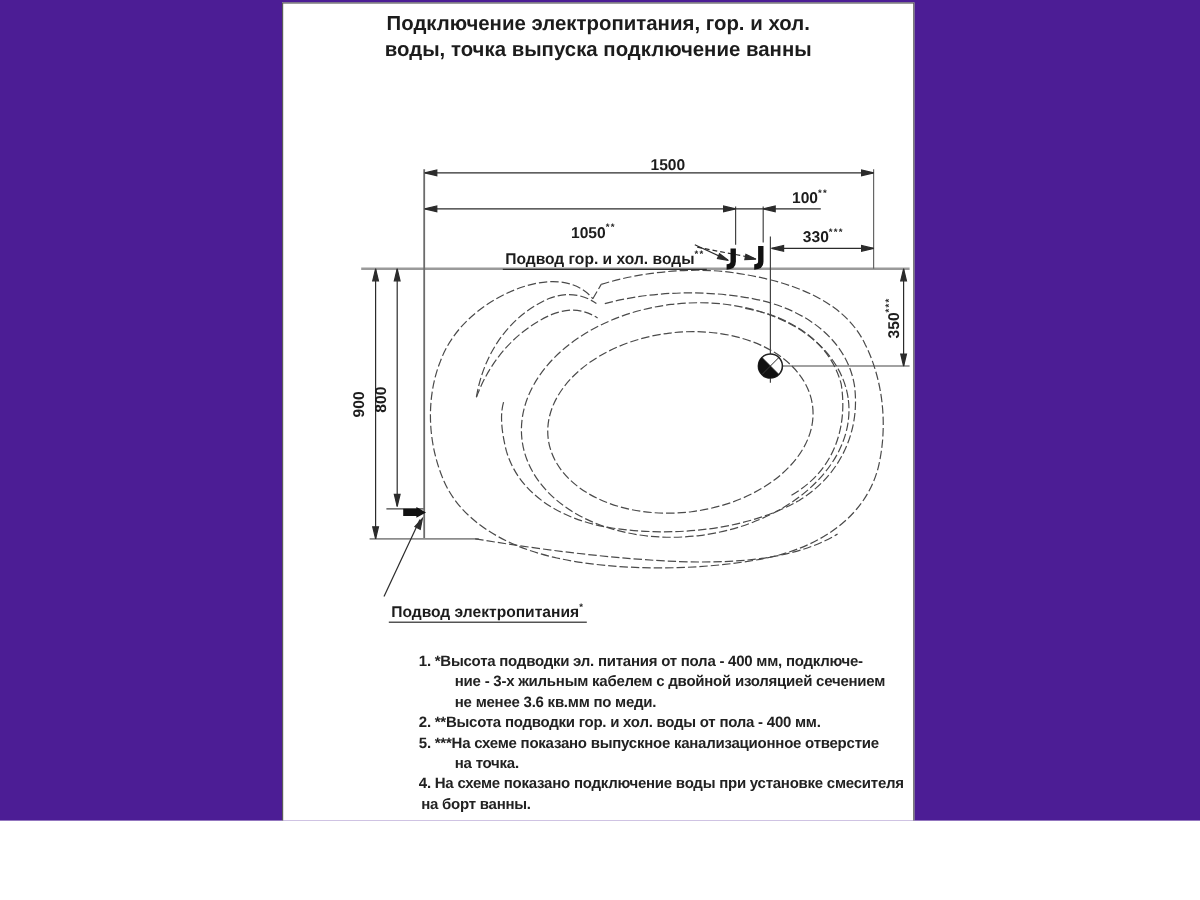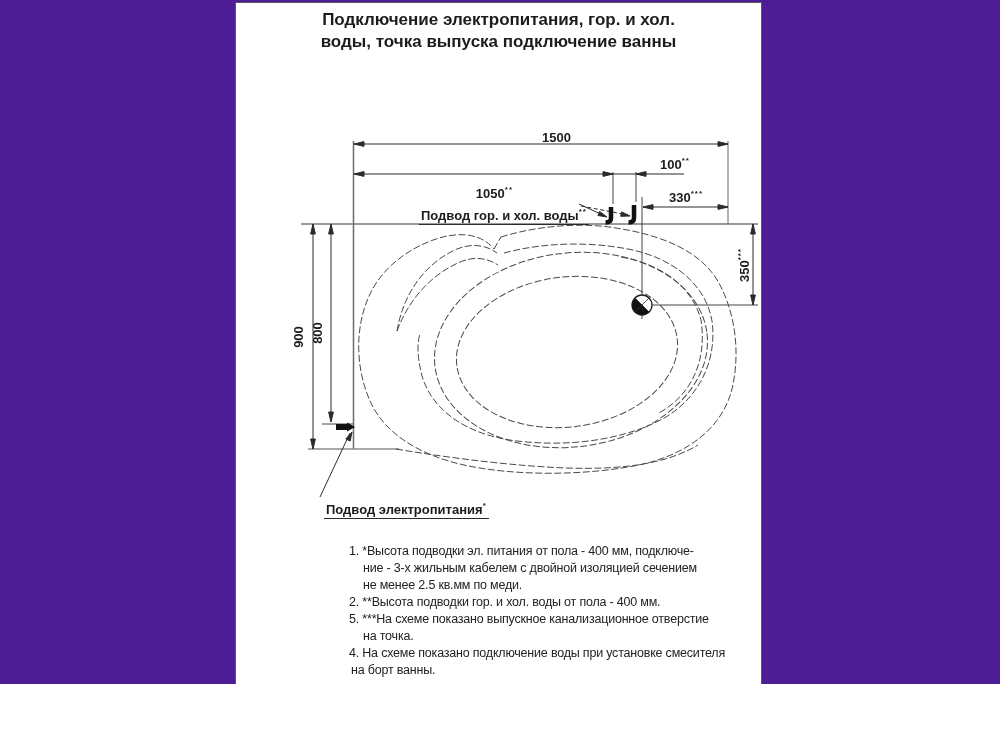--- a/index.html
+++ b/index.html
@@ -10,22 +10,22 @@
   .title{position:absolute;left:0;top:6px;width:100%;text-align:center;
          font-size:17px;font-weight:bold;line-height:22px;color:#1c1c1c;}
   .drawing-svg{position:absolute;left:0;top:0;width:527px;height:744px;}
   .dim{position:absolute;font-size:13px;font-weight:bold;color:#1c1c1c;white-space:nowrap;}
   .dim sup,.lbl sup{font-size:8px;vertical-align:6px;letter-spacing:1px;}
   .dim.center{width:60px;text-align:right;}
   .rot{width:50px;height:16px;text-align:center;transform:rotate(-90deg);}
   .lbl{position:absolute;font-size:13px;font-weight:bold;color:#1c1c1c;white-space:nowrap;
        border-bottom:1px solid #2b2b2b;padding:0 2px 1px 2px;margin-top:20px;}
   .notes{position:absolute;left:113px;top:540px;width:410px;
-         font-size:12.5px;font-weight:normal;line-height:17px;color:#222;letter-spacing:-0.2px;}
-  .notes .cont{margin-left:14px;}
+         font-size:12.5px;font-weight:bold;line-height:17px;color:#222;letter-spacing:-0.2px;}
+  .notes .cont{margin-left:30px;}
   .notes .cont2{margin-left:2px;}
 </style>
 </head>
 <body>
 
 <div class="canvas">
   <div class="page">
 
     <div class="title">
       <div>Подключение электропитания, гор. и хол.</div>
@@ -120,21 +120,21 @@
     <div class="dim rot" style="left:483px;top:254px;"><span>350</span><sup>***</sup></div>
     <div class="dim rot" style="left:37px;top:326px;"><span>900</span><sup></sup></div>
     <div class="dim rot" style="left:56px;top:322px;"><span>800</span><sup></sup></div>
 
     <div class="lbl" style="left:183px;top:184px;"><span>Подвод гор. и хол. воды</span><sup>**</sup></div>
     <div class="lbl" style="left:88px;top:478px;"><span>Подвод электропитания</span><sup>*</sup></div>
 
     <div class="notes">
       <div>1.  *Высота подводки эл. питания от пола - 400 мм, подключе-</div>
       <div class="cont">ние - 3-х жильным кабелем с двойной изоляцией сечением</div>
-      <div class="cont">не менее 2.5 кв.мм по меди.</div>
+      <div class="cont">не менее 3.6 кв.мм по меди.</div>
       <div>2. **Высота подводки гор. и хол. воды от пола - 400 мм.</div>
       <div>5. ***На схеме показано выпускное канализационное отверстие</div>
       <div class="cont">на точка.</div>
       <div>4.  На схеме показано подключение воды при установке смесителя</div>
       <div class="cont2">на борт ванны.</div>
     </div>
 
   </div>
 </div>
 

